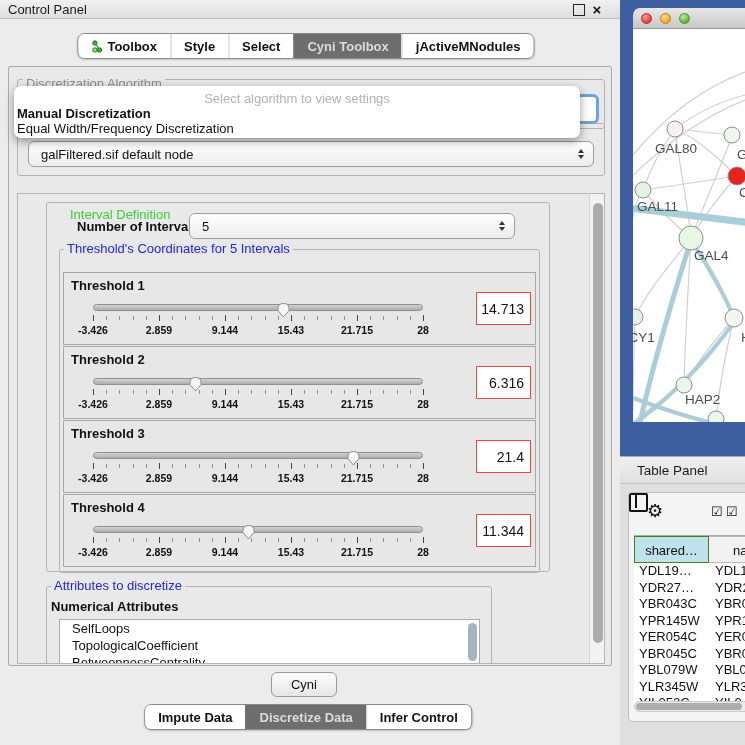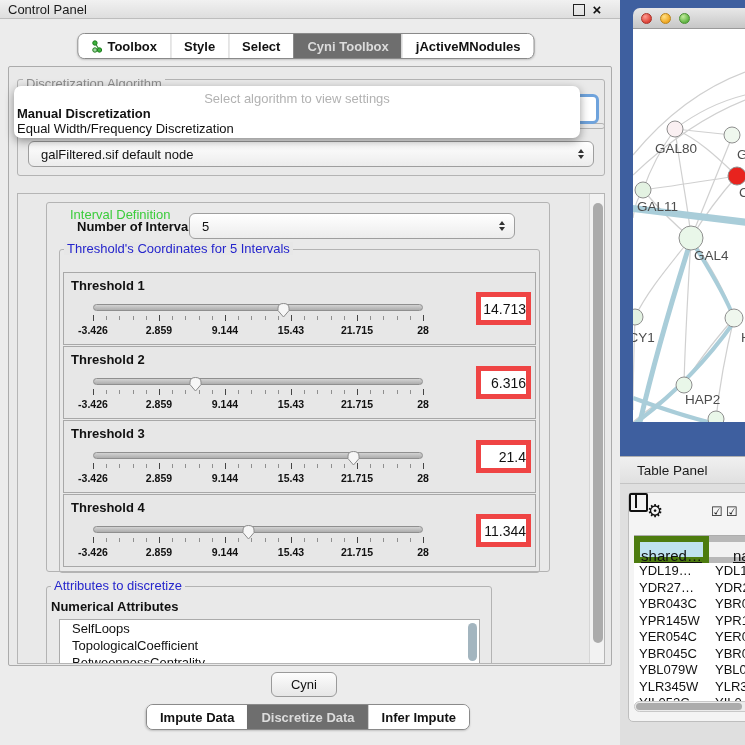--- a/index.html
+++ b/index.html
@@ -61,22 +61,22 @@
   .th-title{position:absolute;left:7px;top:5px;font-size:13px;font-weight:bold;color:#111;}
   .slider-area{position:absolute;left:29px;top:31px;width:330px;height:38px;}
   .track{position:absolute;left:0;top:0;width:330px;height:7px;border:1px solid #8F8F8F;border-radius:4px;
     background:linear-gradient(#D3D3D3,#ADADAD);box-sizing:border-box;}
   .ticks{position:absolute;left:0;top:11px;width:330px;height:8px;}
   .tick{position:absolute;top:1px;width:1px;height:4px;background:#8F8F8F;}
   .tick.major{top:0;height:6px;background:#444;}
   .tick-labels{position:absolute;left:0;top:20px;width:330px;height:12px;}
   .ticklab{position:absolute;transform:translateX(-50%);font-size:10.5px;font-weight:bold;color:#111;white-space:nowrap;}
   .handle{position:absolute;top:-2px;width:15px;height:16px;}
-  .valbox{position:absolute;left:412px;top:19px;width:55px;height:33px;background:#FFF;border:5px solid #ef4444;
-    font-size:14px;color:#111;display:flex;align-items:center;justify-content:flex-end;box-sizing:border-box;}
+  .valbox{position:absolute;left:412px;top:19px;width:55px;height:33px;background:#FFF;border:1px solid #ef4444;
+    font-size:14px;color:#111;display:flex;align-items:center;justify-content:flex-end;padding-right:6px;box-sizing:border-box;}
 
   
   #attr-list{position:absolute;left:12px;top:32px;width:421px;height:90px;background:#FFF;border:1px solid #ABABAB;box-sizing:border-box;}
   .list-item{font-size:13px;color:#111;line-height:17px;padding-left:12px;white-space:nowrap;}
   #attr-sb{position:absolute;right:2px;top:3px;width:9px;height:38px;background:#A3B5BF;border-radius:5px;}
   .bold13{font-size:13px;font-weight:bold;color:#111;position:absolute;white-space:nowrap;}
 
   #apply-btn{position:absolute;left:262px;top:605px;width:64px;height:23px;border:1px solid #9A9A9A;border-radius:6px;
     background:linear-gradient(#FDFDFD,#E6E6E6);font-size:13px;color:#111;display:flex;align-items:center;justify-content:center;}
 
@@ -98,21 +98,21 @@
   #table-container{position:absolute;left:628px;top:492px;width:130px;height:230px;background:#F4F4F4;
     border:1px solid #BEBEBE;border-radius:5px;box-sizing:border-box;}
   .ticon{position:absolute;color:#111;}
   #gear-icon{left:18px;top:7px;font-size:18px;}
   #col-icon{left:52px;top:12px;width:15px;height:15px;border:2px solid #111;border-radius:2px;}
   #col-icon::after{content:"";position:absolute;left:6px;top:0;width:2px;height:15px;background:#111;}
   #check1,#check2{font-size:13px;top:11px;}
   #check1{left:82px;} #check2{left:97px;}
   #grid{position:absolute;left:5px;top:42px;width:235px;}
   #grid-header{display:flex;height:27px;border-top:1px solid #ADADAD;}
-  .hcell{font-size:15px;color:#111;line-height:27px;box-sizing:border-box;border:6px solid #4d7c0f;text-decoration:underline;}
+  .hcell{font-size:13px;color:#111;line-height:27px;box-sizing:border-box;border:1px solid #4d7c0f;}
   .hcell.c1{width:75px;background:#BFE2EF;text-align:center;}
   .hcell.c2{width:160px;background:#F2F2F2;border-left:none;border-color:#B8B8B8;padding-left:24px;}
   #grid-rows{background:#FFF;height:141px;overflow:hidden;}
   .trow{display:flex;height:16.5px;line-height:16.5px;font-size:13px;color:#111;}
   .trow .c1{width:75px;padding-left:5px;box-sizing:border-box;white-space:nowrap;}
   .trow .c2{width:160px;padding-left:6px;box-sizing:border-box;white-space:nowrap;}
   #hsb{position:absolute;left:5px;top:208px;width:229px;height:11px;background:#ECECEC;border:1px solid #C8C8C8;
     border-radius:6px;box-sizing:border-box;}
   #hsb-thumb{position:absolute;left:1px;top:1px;width:106px;height:7px;background:#ACACAC;border-radius:4px;}
 </style>
@@ -400,21 +400,21 @@
     </div>
 
     <div id="bottom-tabs" class="seg">
         <div class="tab">
           <span class="tlabel">Impute Data</span>
         </div>
         <div class="tab selected">
           <span class="tlabel">Discretize Data</span>
         </div>
         <div class="tab">
-          <span class="tlabel">Infer Impute</span>
+          <span class="tlabel">Infer Control</span>
         </div>
       </div>
   </div>
 
   <div id="net-frame"></div>
   <div id="net-titlebar">
     <div id="tl-red" class="tl"></div>
     <div id="tl-yellow" class="tl"></div>
     <div id="tl-green" class="tl"></div>
   </div>

